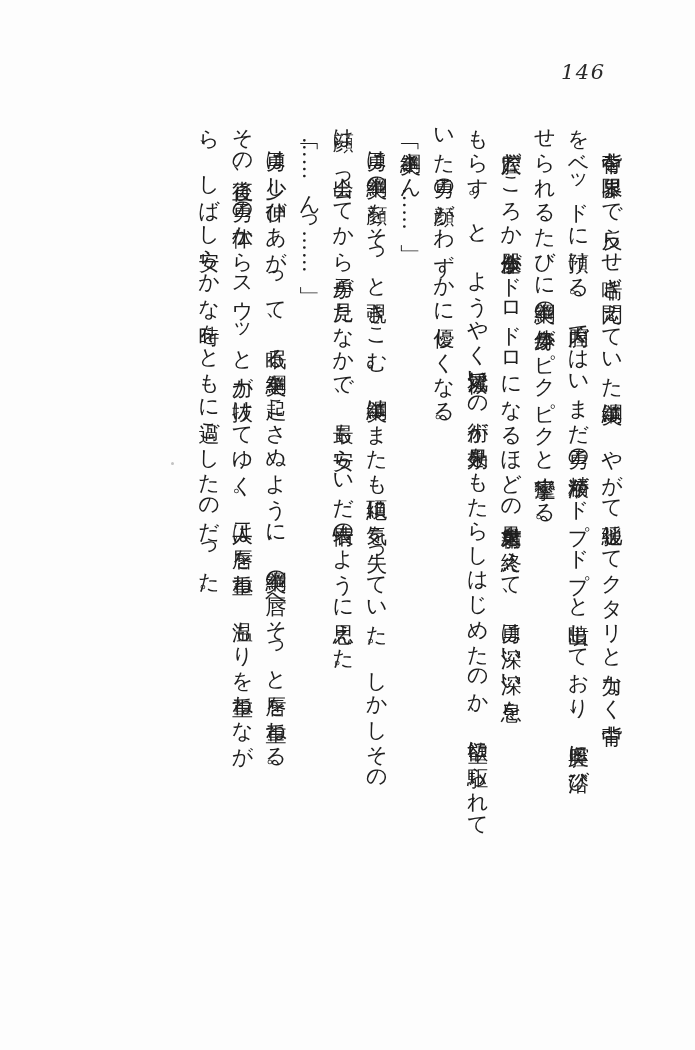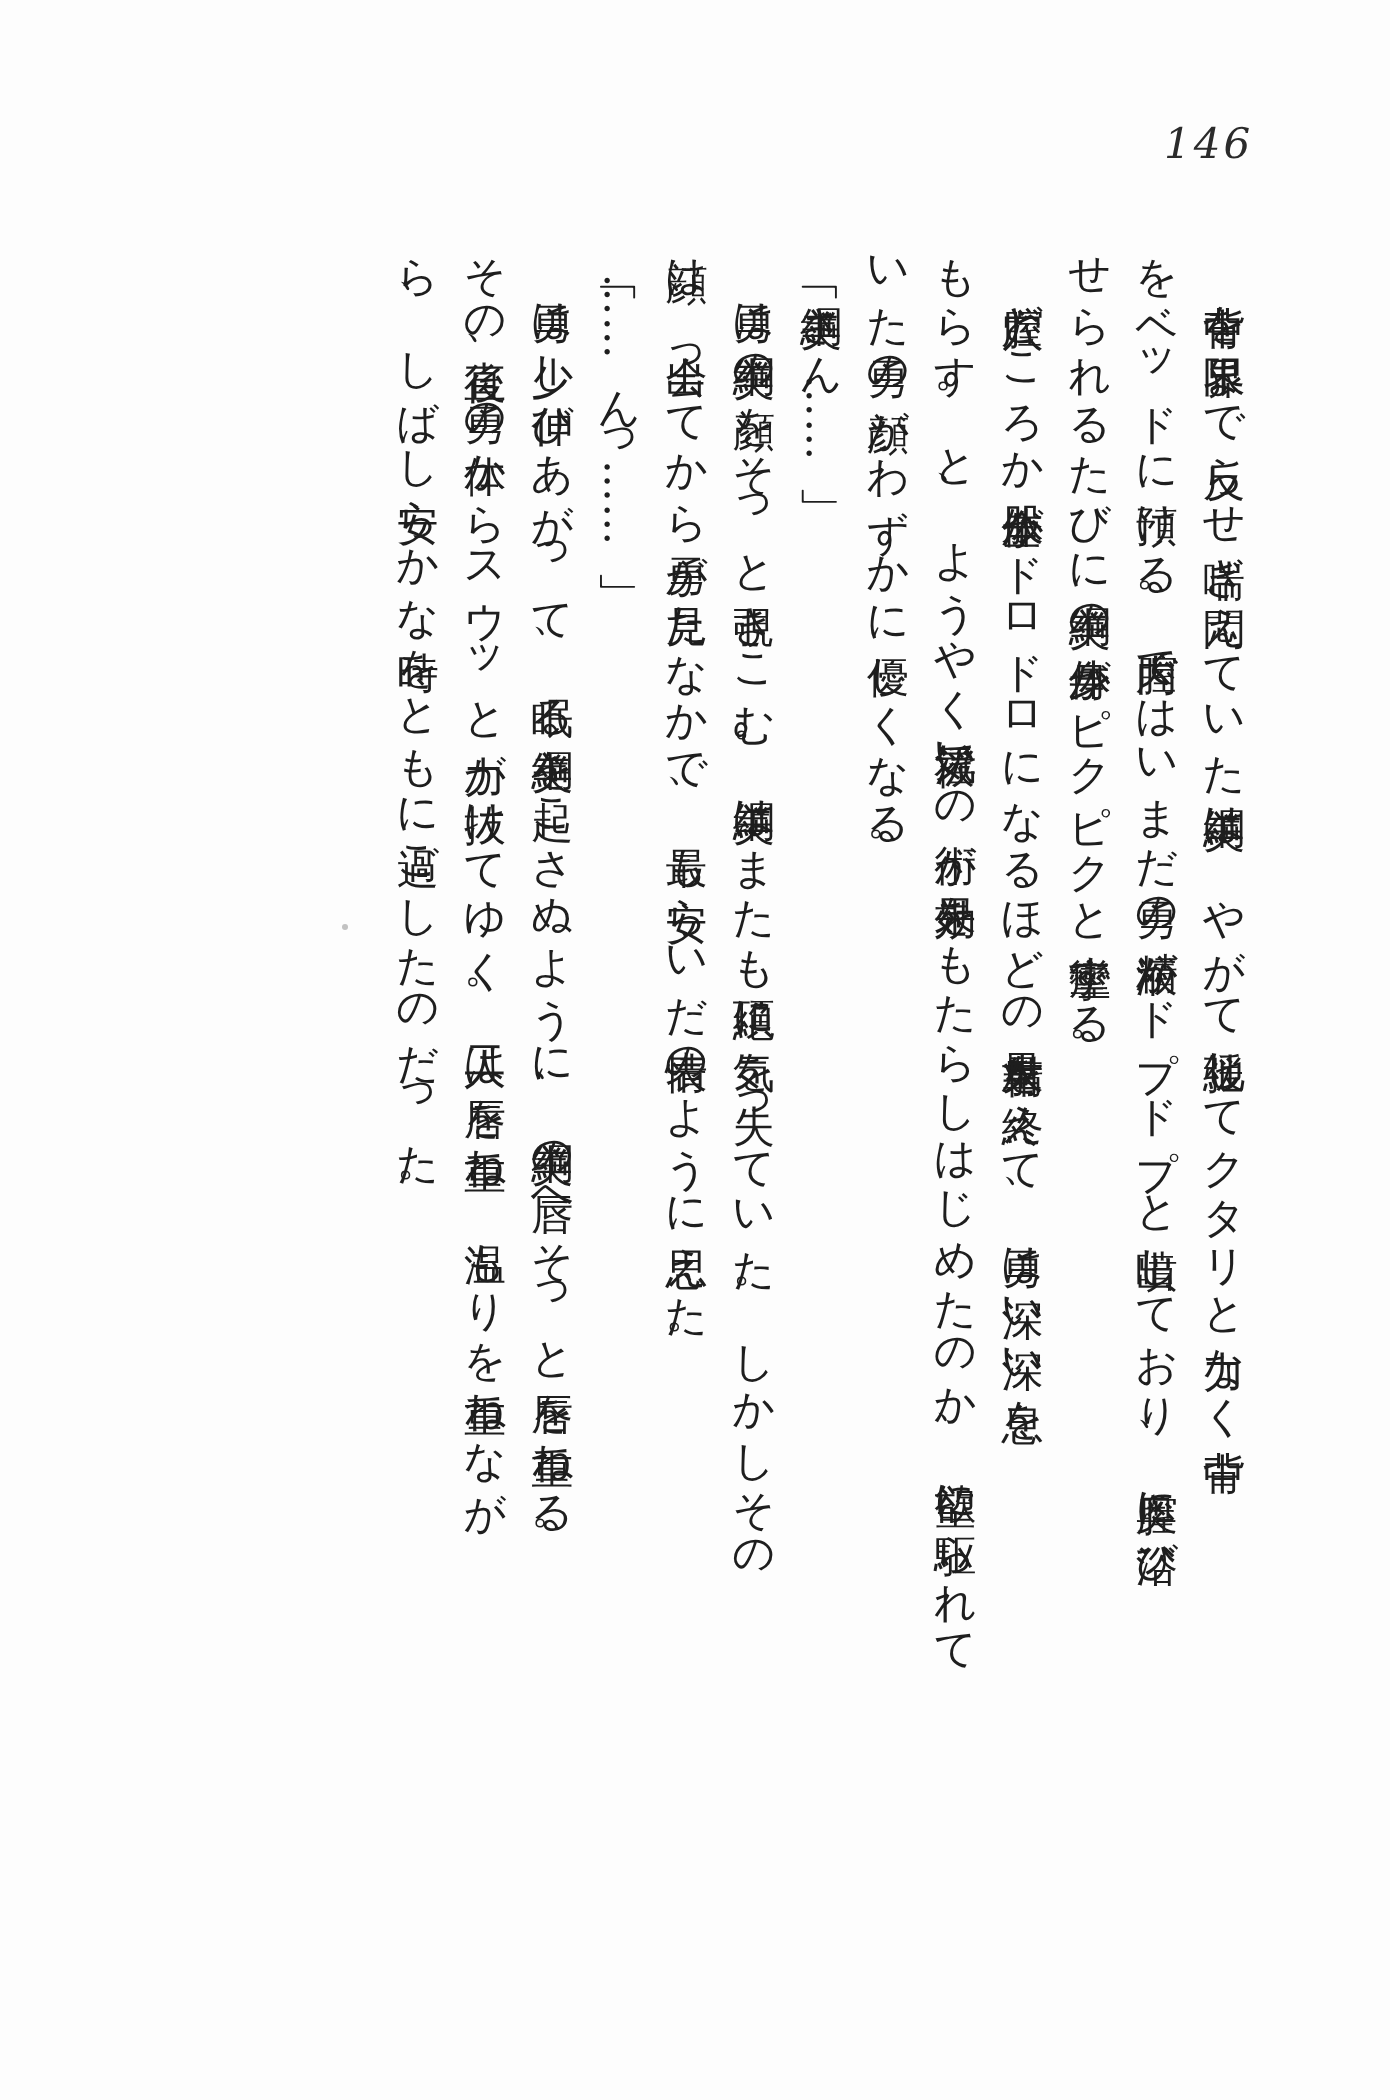--- a/index.html
+++ b/index.html
@@ -15,21 +15,21 @@
     overflow: hidden;
   }
   .page {
     position: absolute;
     inset: 0;
     background: #fdfdfd;
   }
   .page-number {
     position: absolute;
     top: 60px;
-    left: 582px;
+    left: 561px;
     font-size: 21px;
     font-style: italic;
     letter-spacing: 1.5px;
     color: #2b2b2b;
   }
   .text-block {
     position: absolute;
     top: 114px;
     right: 67px;
     height: 852px;

